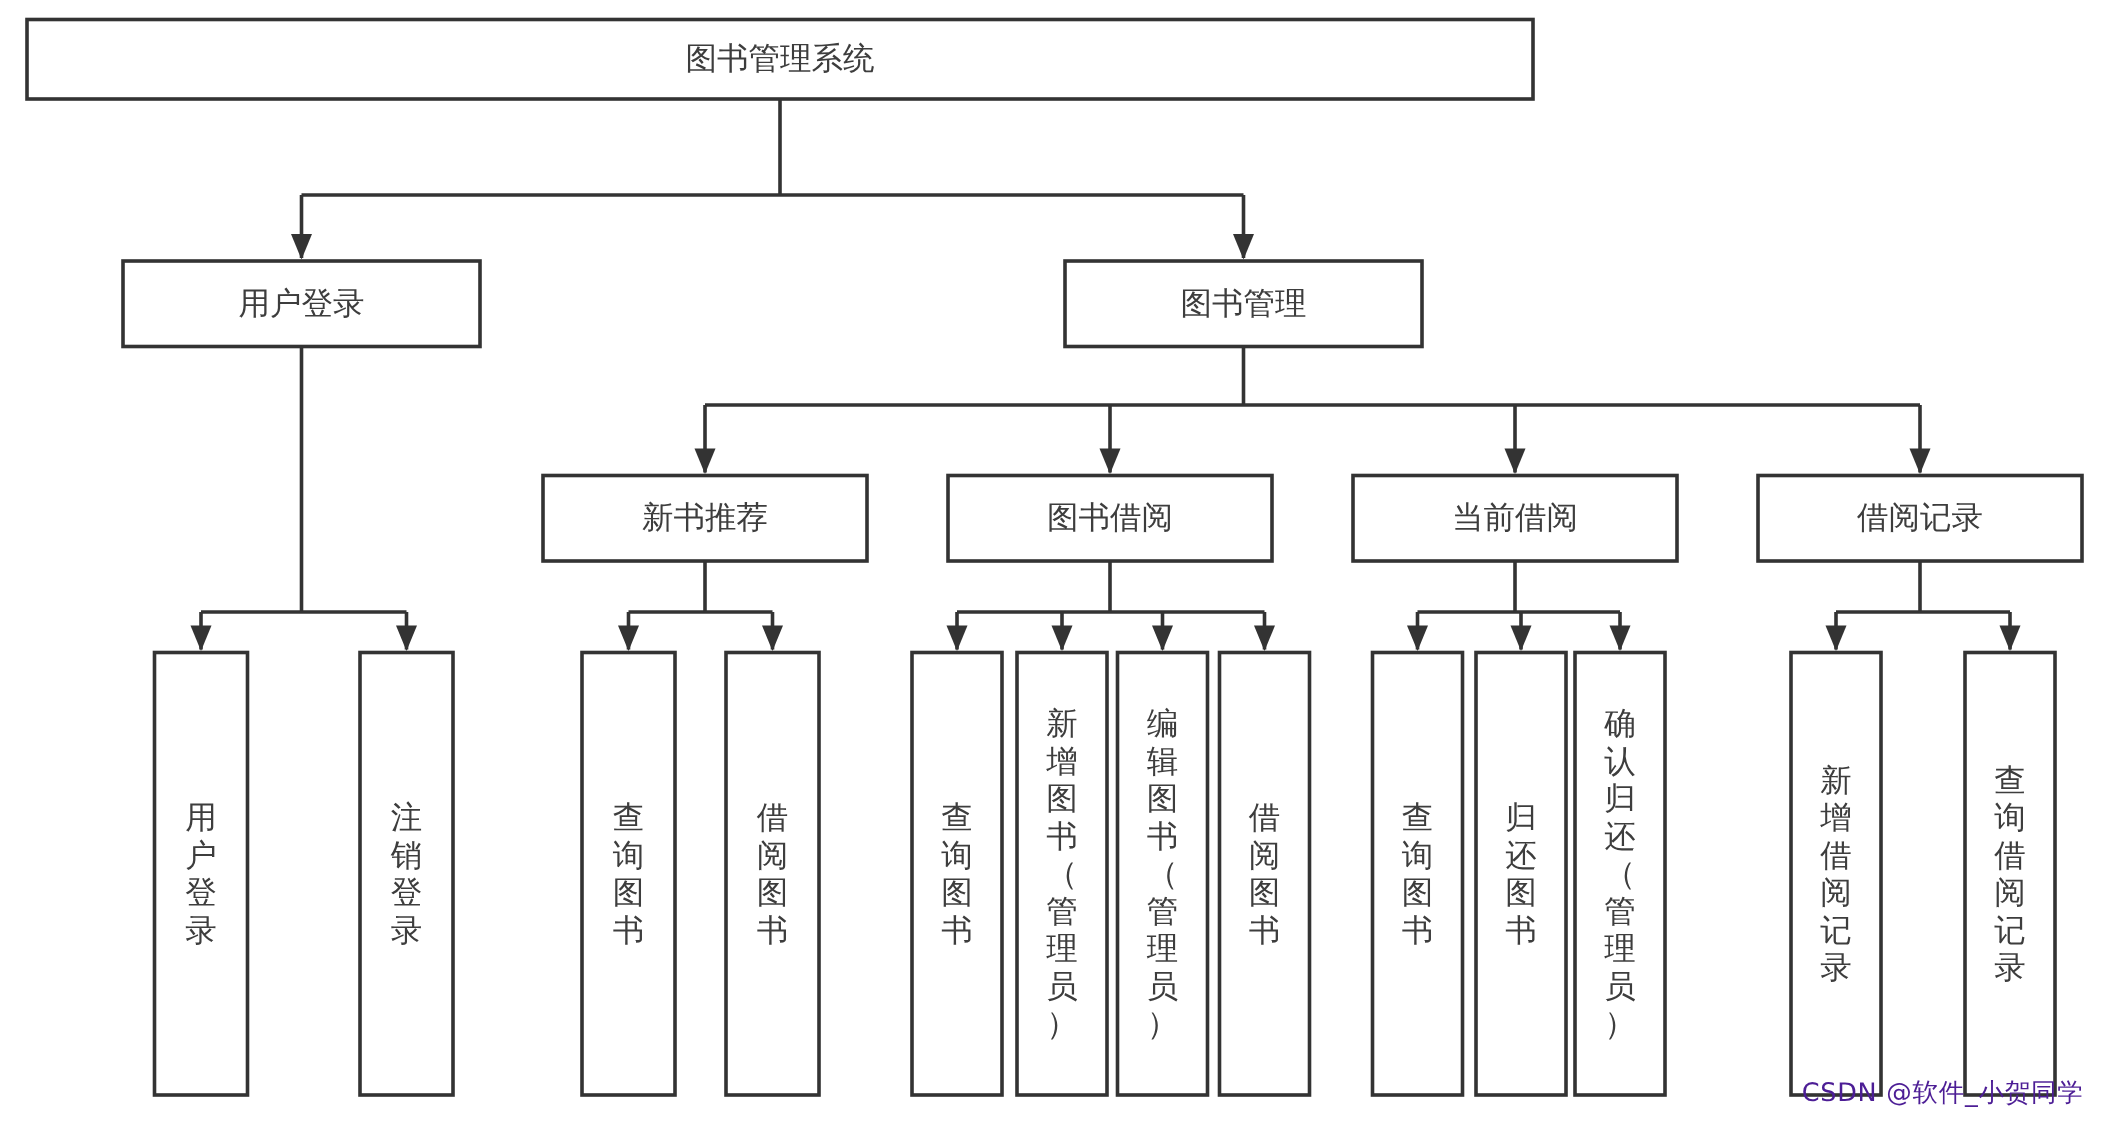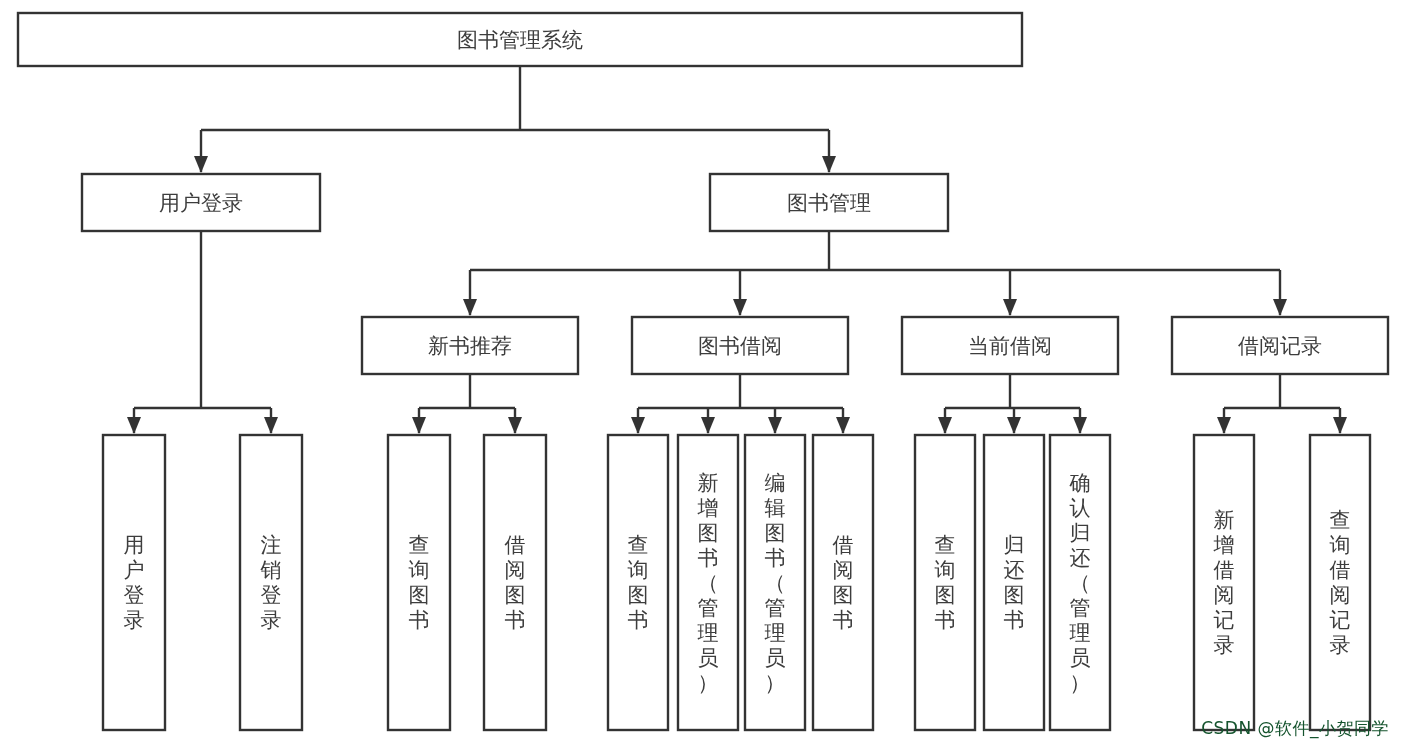--- a/index.html
+++ b/index.html
@@ -55,21 +55,21 @@
     font-family: "DejaVu Sans", "Liberation Sans", sans-serif;
     font-size: 21px;
     text-anchor: middle;
   }
   .watermark {
     position: absolute;
     right: 16px;
     bottom: 7px;
     font-family: "DejaVu Sans", "Liberation Sans", sans-serif;
     font-size: 17px;
-    color: #14532d;
+    color: #4c1d95;
     white-space: nowrap;
     letter-spacing: 0.5px;
     user-select: none;
   }
 </style>
 </head>
 <body>
 
 <div id="diagram-root">
   <svg id="flowchart" viewBox="0 0 1405 747">

